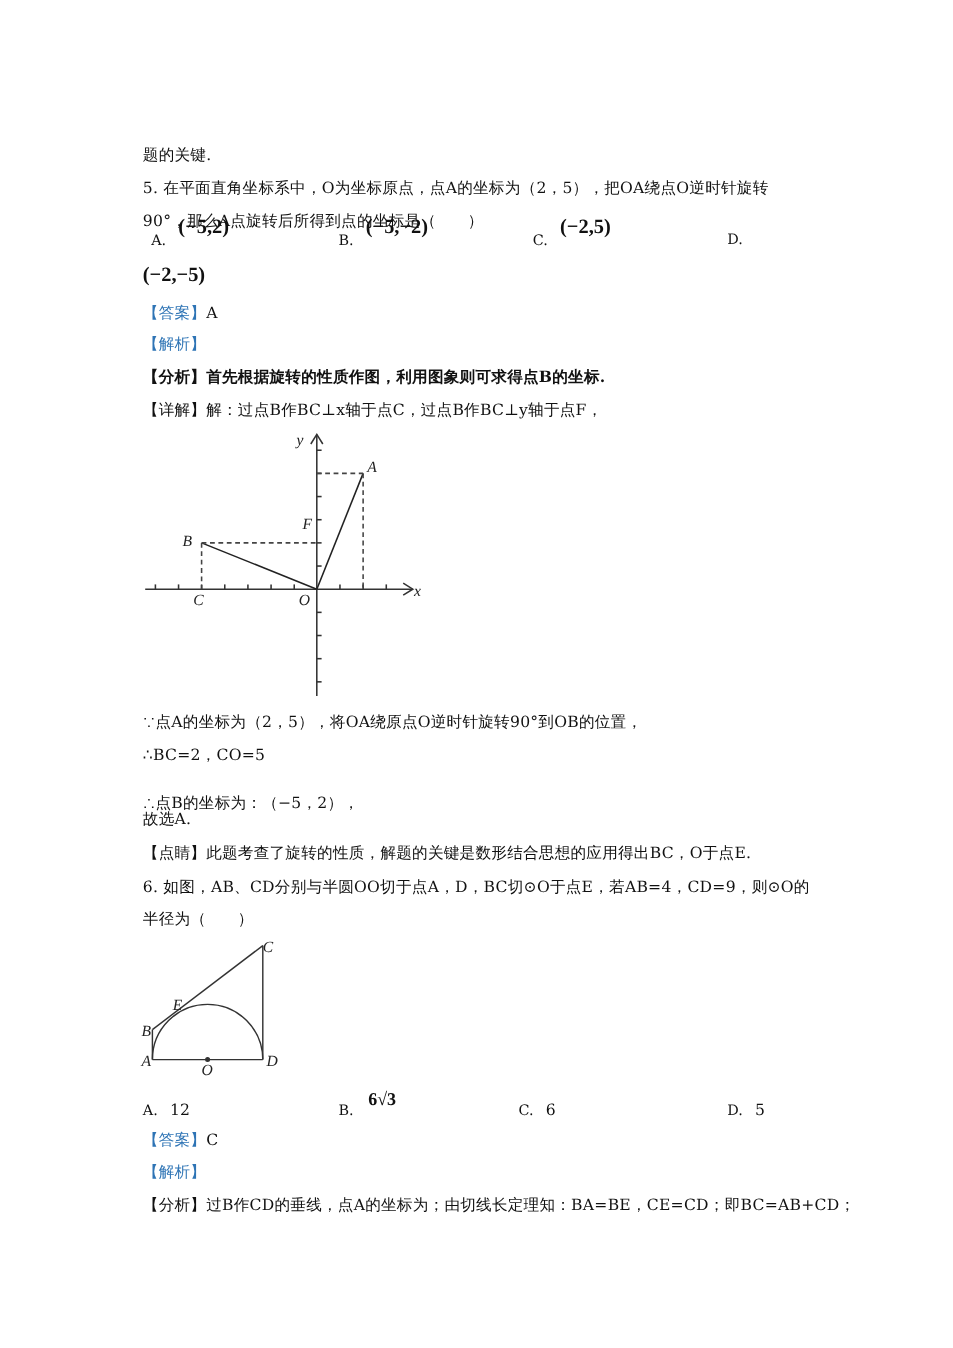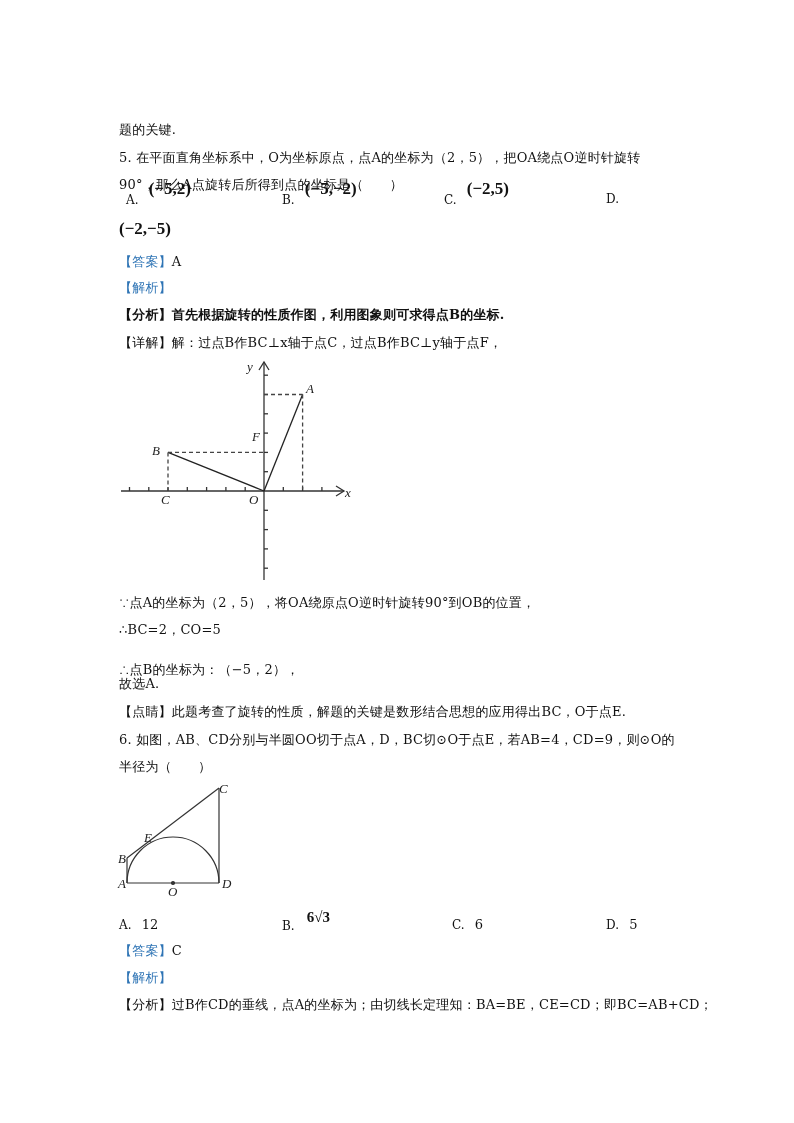--- a/index.html
+++ b/index.html
@@ -130,21 +130,21 @@
 <div class="line" style="top:758px;">半径为（　　）</div>
 
 <div class="opt" style="left:119px; top:916px;text-align:center;">
   <span class="lbl">A.</span>
   <span style="margin-left:6px;">12</span>
 </div>
 <div class="opt" style="left:282px; top:916px;">
   <span class="lbl">B.</span>
   <span class="math" style="position:relative; top:-8px; left:8px; font-size:15px;">6√3</span>
 </div>
-<div class="opt" style="left:452px; top:916px;">
+<div class="opt" style="left:432px; top:916px;">
   <span class="lbl">C.</span>
   <span style="margin-left:6px;">6</span>
 </div>
 <div class="opt" style="left:606px; top:916px;">
   <span class="lbl">D.</span>
   <span style="margin-left:6px;">5</span>
 </div>
 
 <div class="line" style="top:942px;">
   <span class="tag">【答案】</span><span>C</span>

